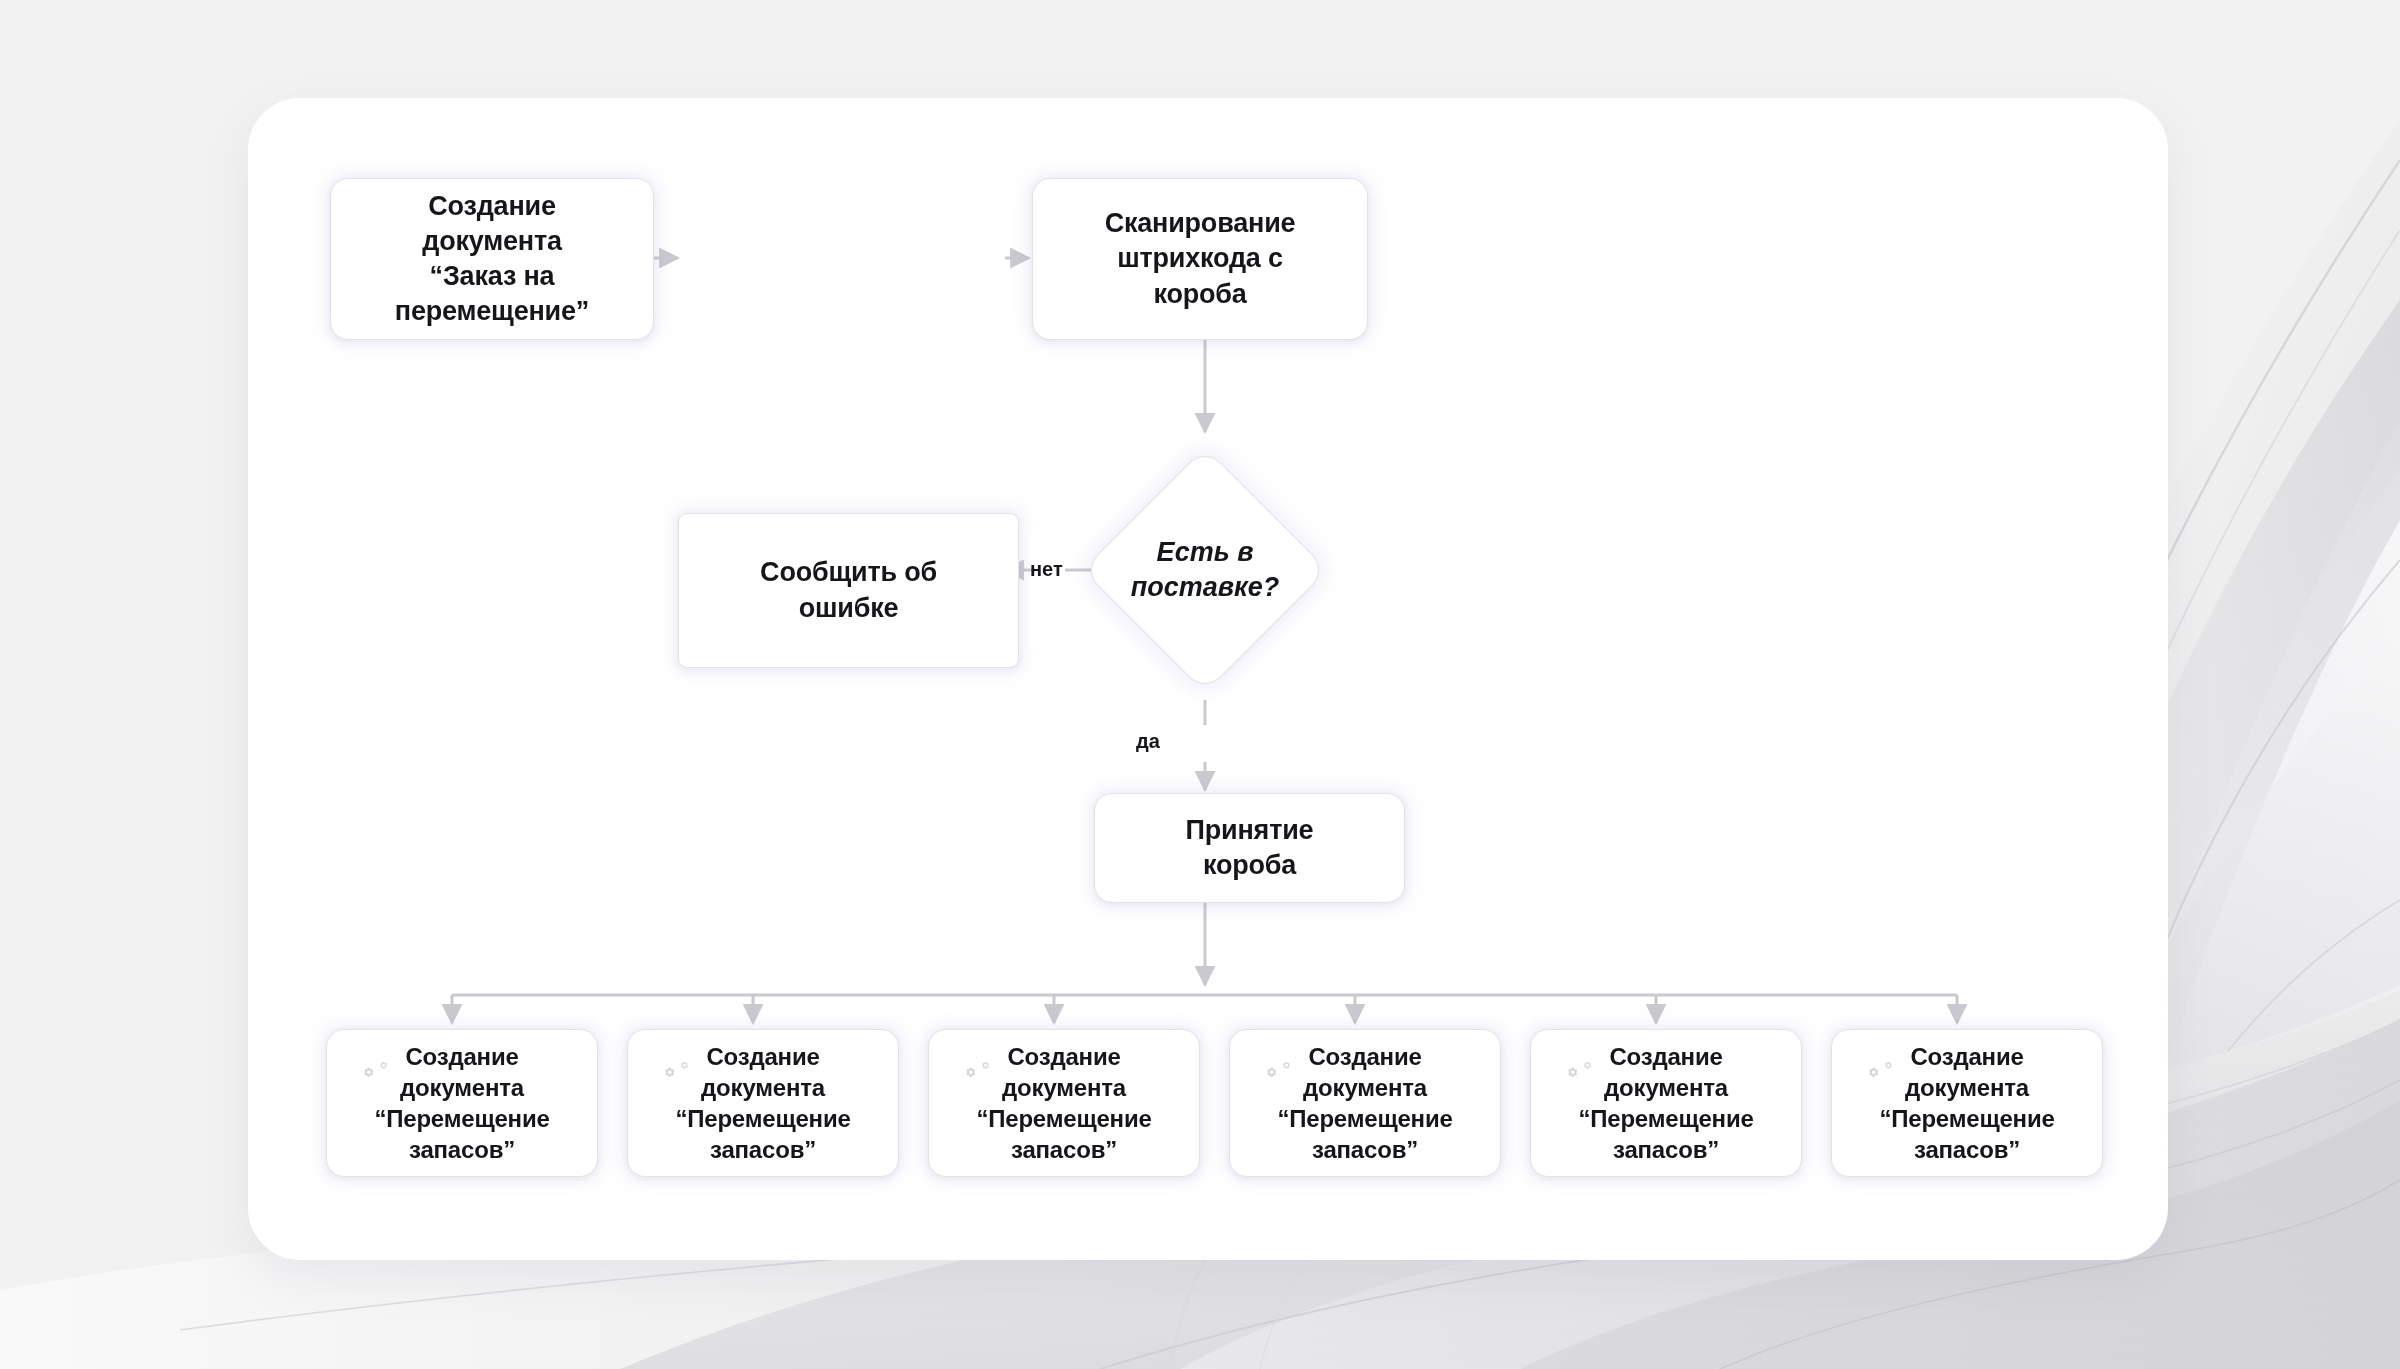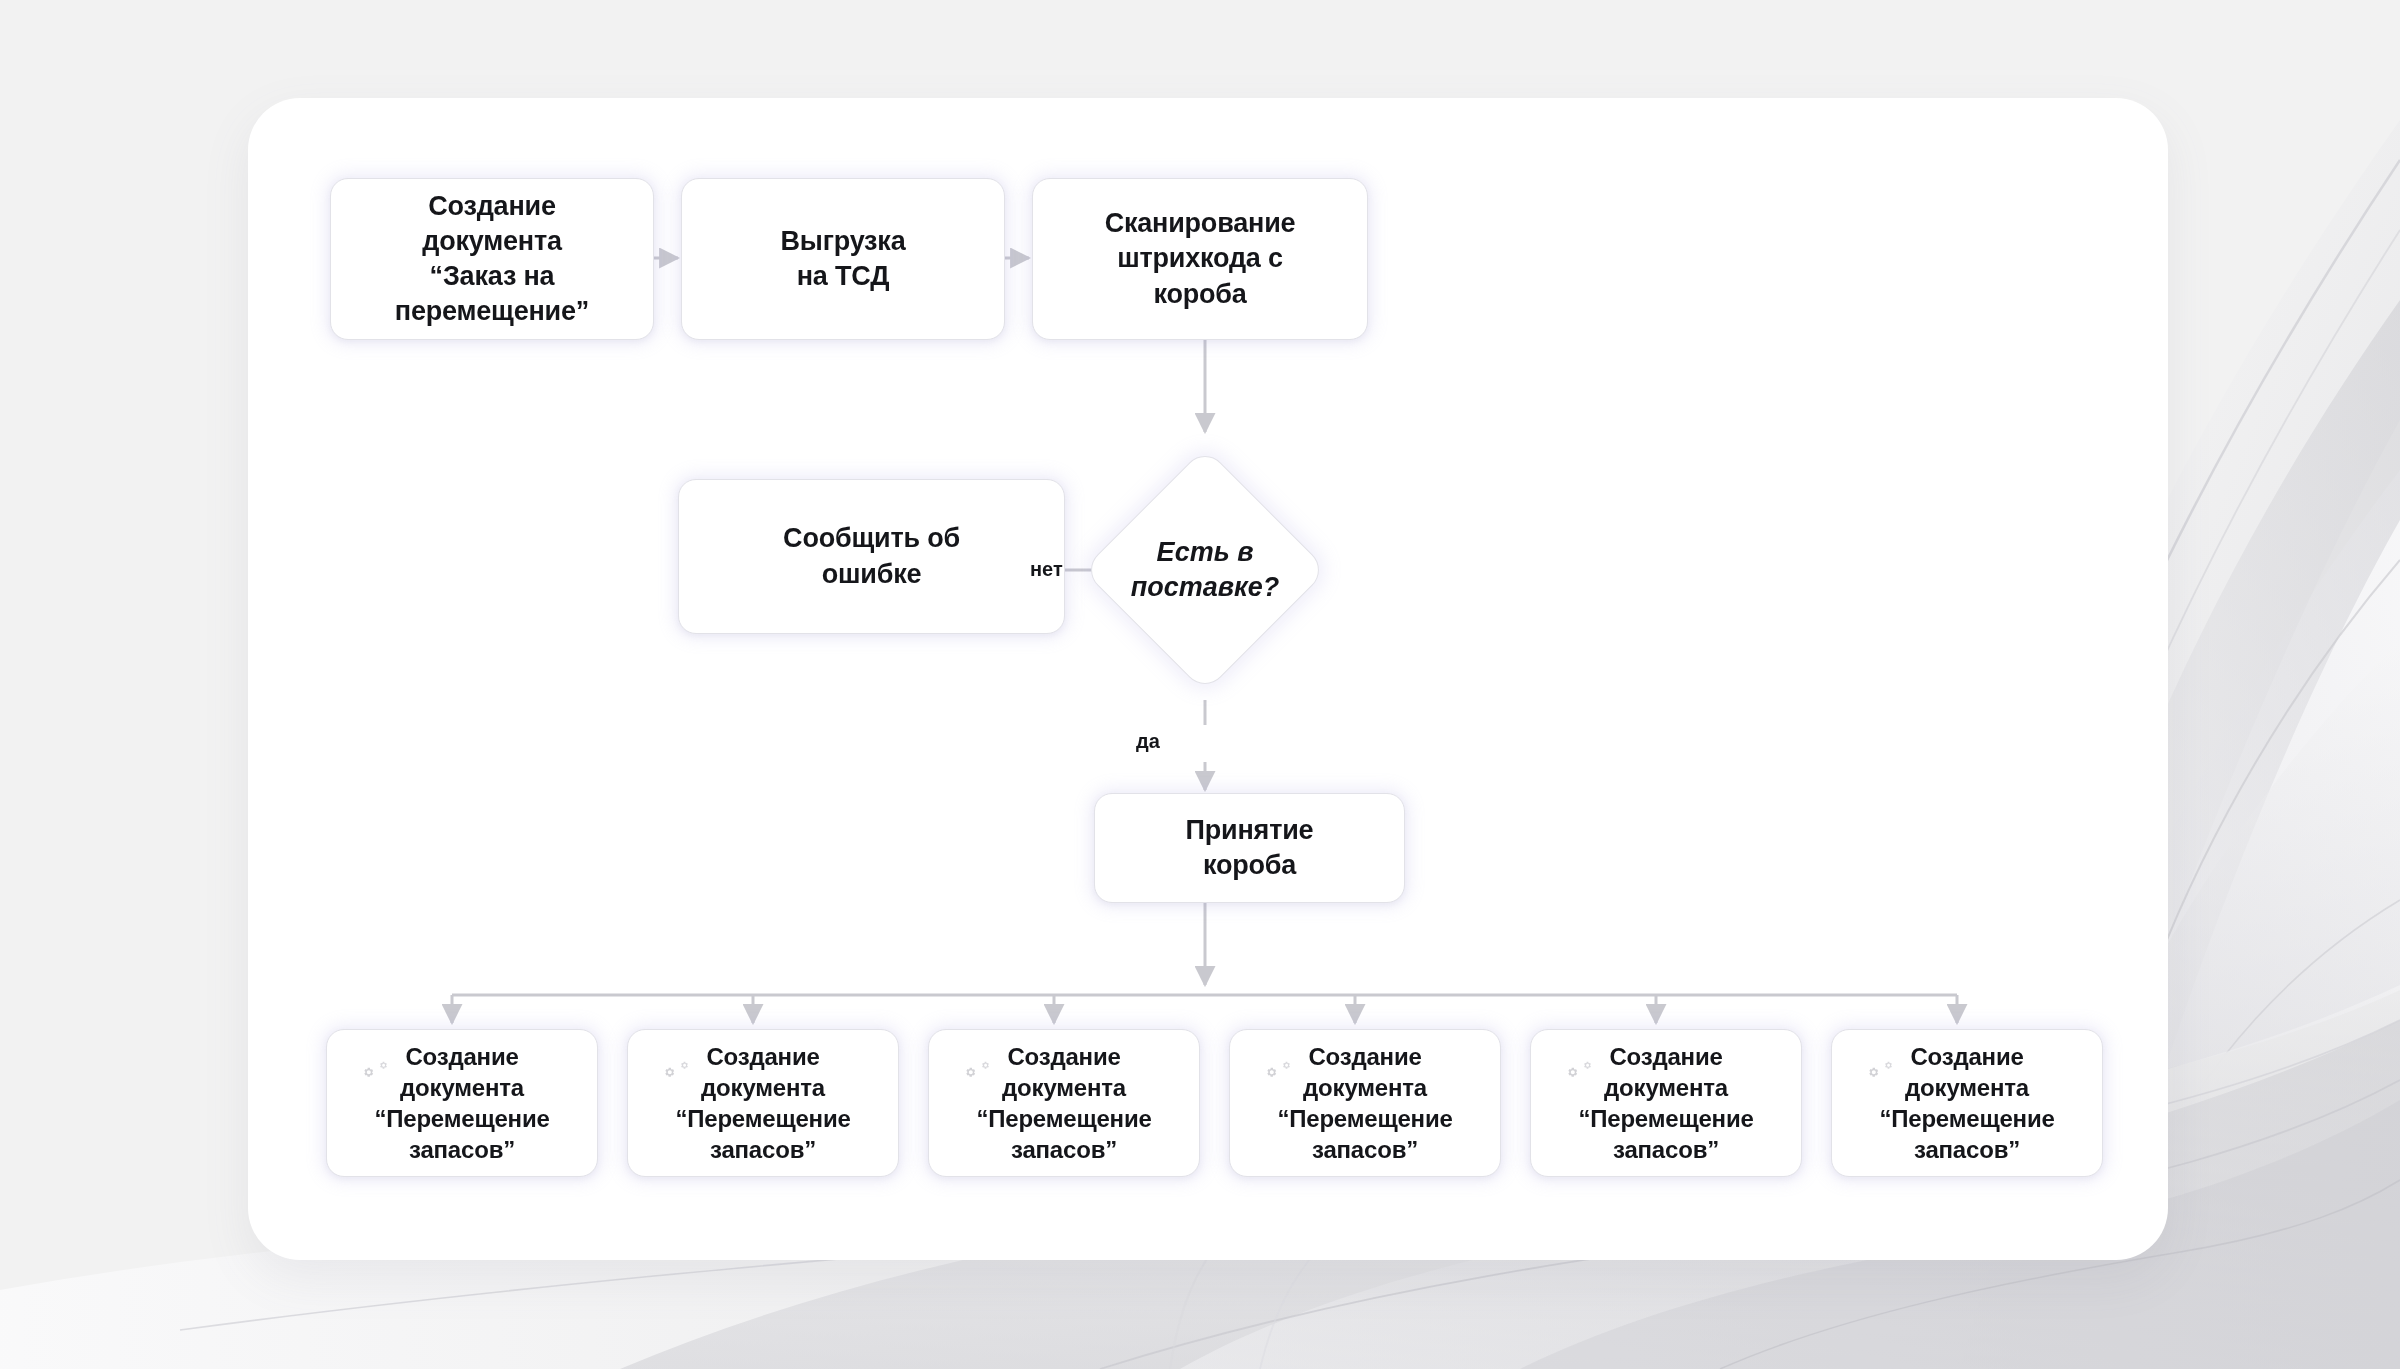--- a/index.html
+++ b/index.html
@@ -206,38 +206,34 @@
     <line x1="1957" y1="995" x2="1957" y2="1023" stroke="#c9c9cf" stroke-width="3" marker-end="url(#ah)"></line>
   </svg>
 
   <div class="node" style="left:330px; top:178px; width:324px; height:162px; font-size:27px;">
     <span class="txt">Создание
 документа
 “Заказ на
 перемещение”</span>
   </div>
 
-  <div class="node" style="left:681px; top:178px; width:324px; height:162px; font-size:27px;">
-    <span class="txt">Выгрузка
-на ТСД</span>
-  </div>
 
   <div class="node" style="left:1032px; top:178px; width:336px; height:162px; font-size:27px;">
     <span class="txt">Сканирование
 штрихкода с
 короба</span>
   </div>
 
   <div class="diamond" style="left:1118px; top:483px; width:174px; height:174px;"></div>
   <div class="diamond-label" style="left:1095px; top:520px; width:220px; height:100px; font-size:27px;">
     <span>Есть в
 поставке?</span>
   </div>
 
-  <div class="node" style="left:678px; top:479px; width:387px; height:155px; font-size:27px;">
+  <div class="node" style="left:678px; top:513px; width:341px; height:155px; font-size:27px;border-radius:9px;">
     <span class="txt">Сообщить об
 ошибке</span>
   </div>
 
   <div class="node" style="left:1094px; top:793px; width:311px; height:110px; font-size:27px;">
     <span class="txt">Принятие
 короба</span>
   </div>
 
   <div class="node" style="left:326px; top:1029px; width:272px; height:148px; font-size:24px;">

